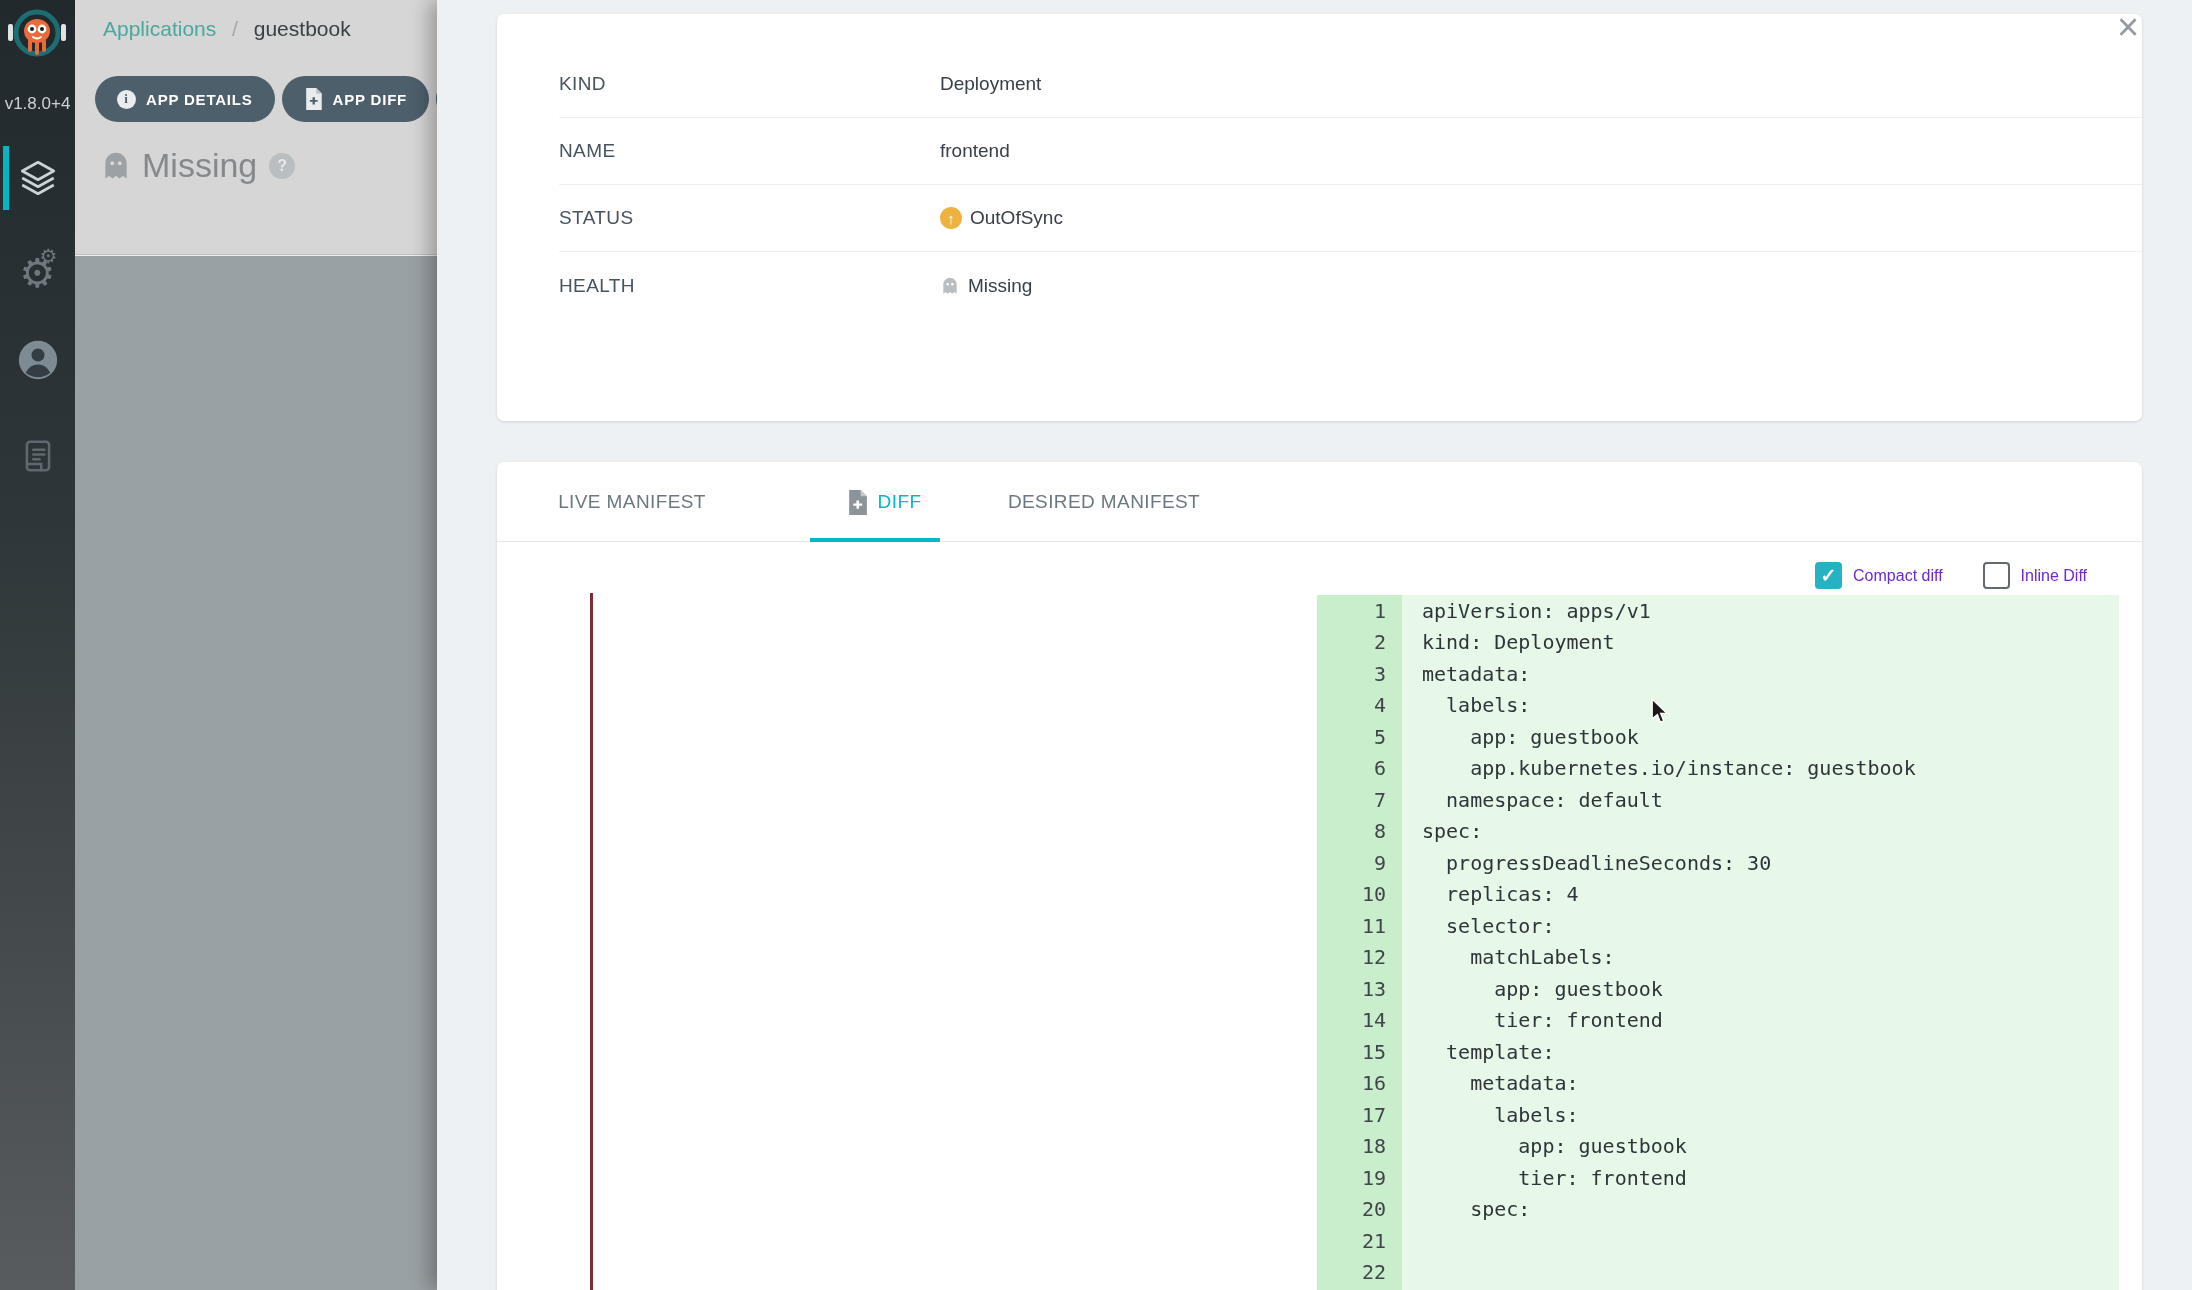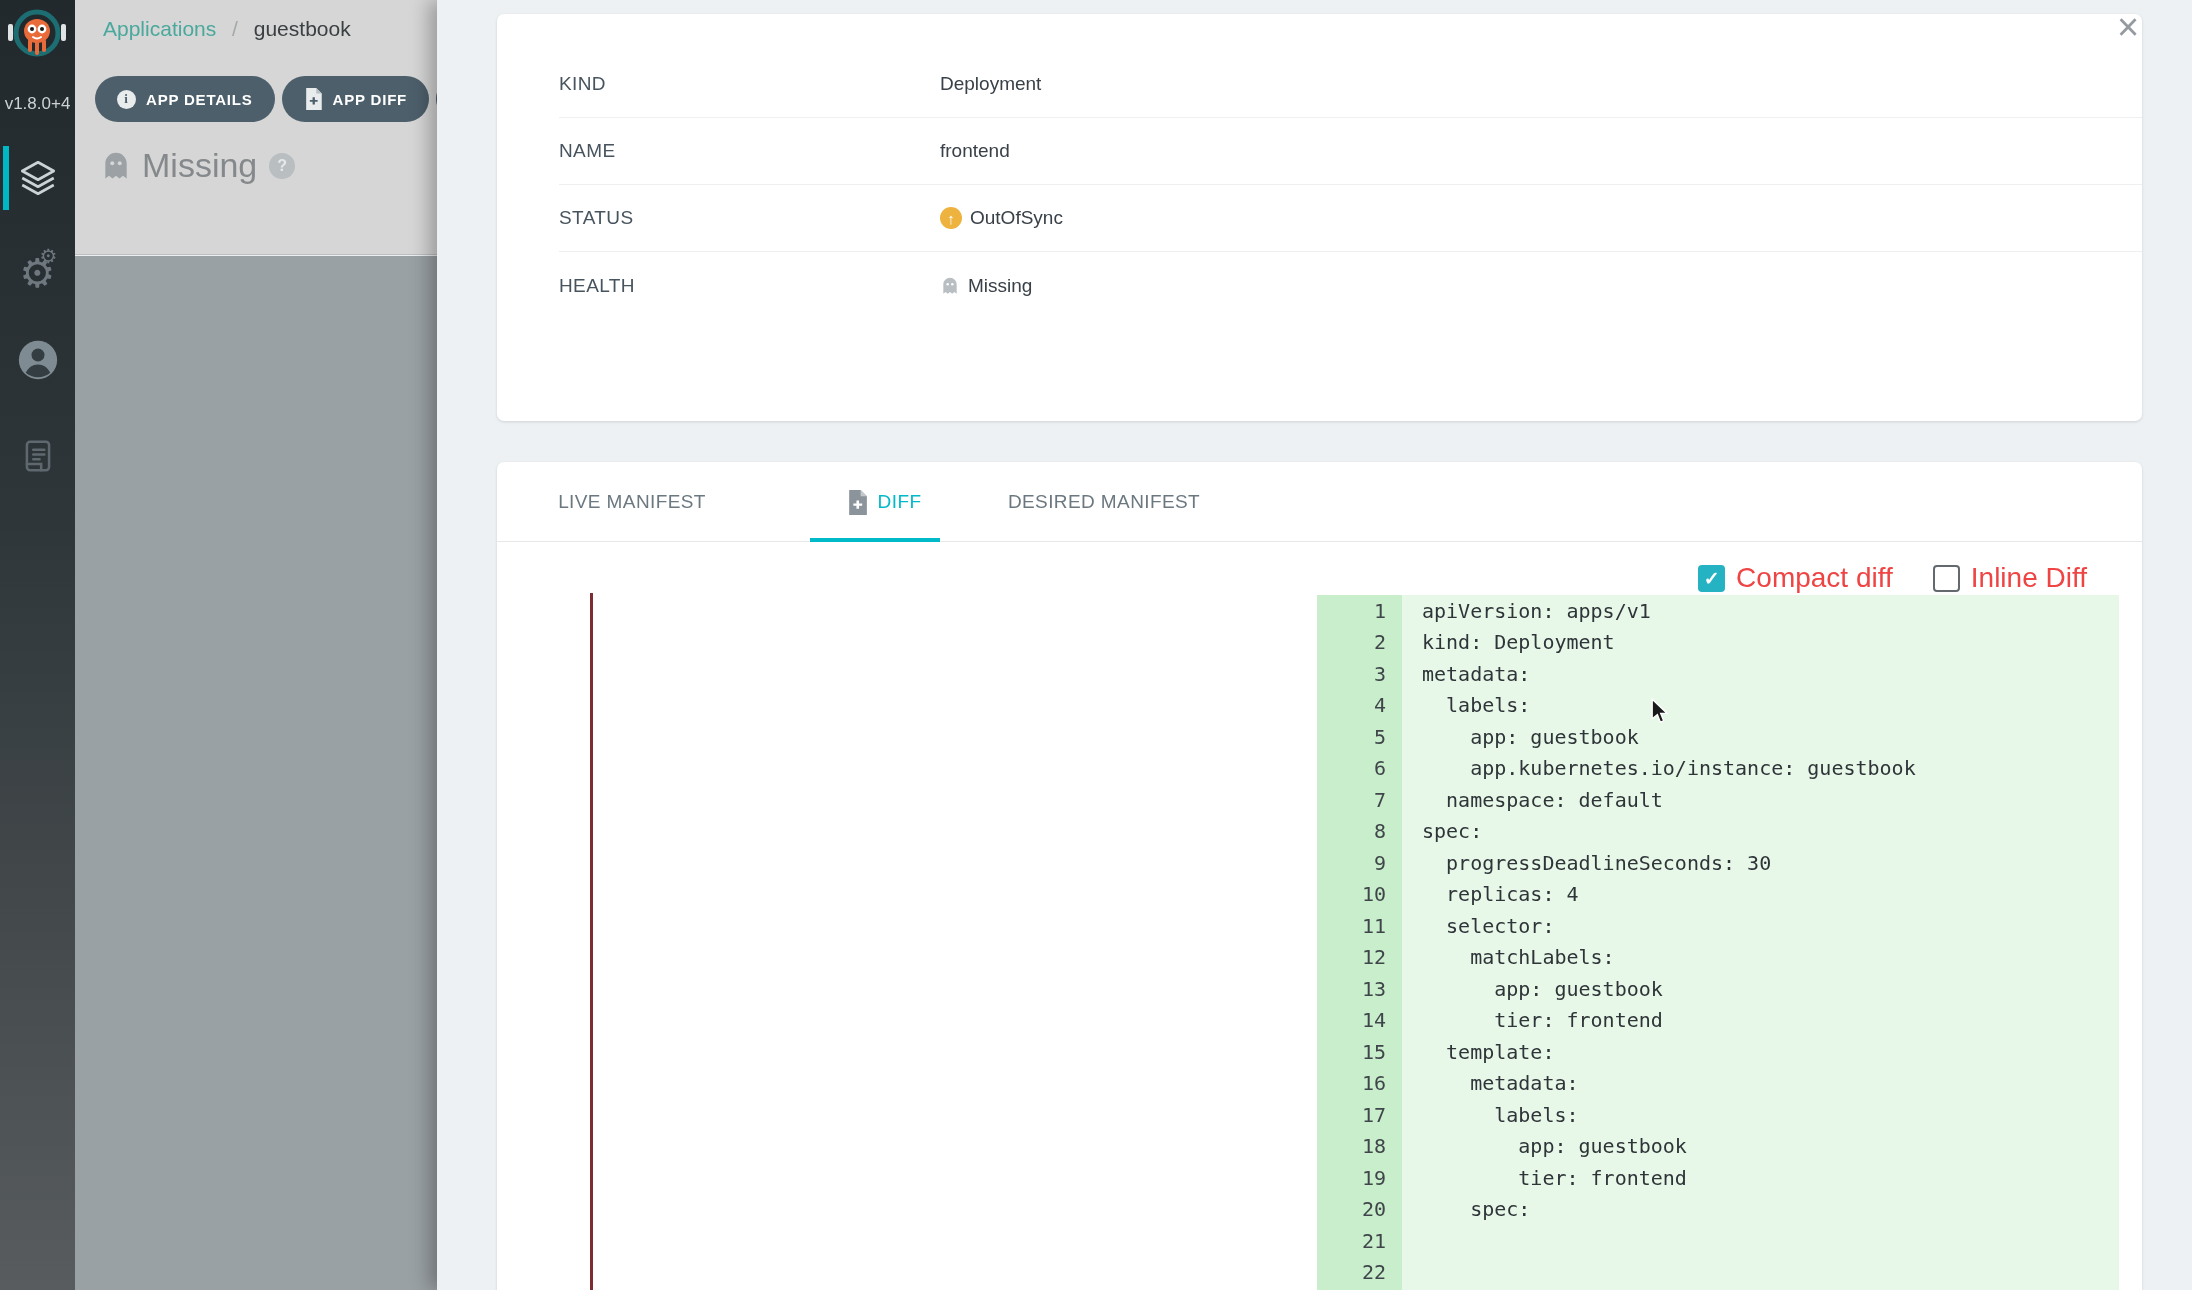--- a/index.html
+++ b/index.html
@@ -69,21 +69,21 @@
   .tabbar { position:relative; height:80px; border-bottom:1px solid #e8e8e8; }
   .tab { position:absolute; top:0; height:80px; display:flex; align-items:center; justify-content:center;
     gap:10px; font-size:19px; letter-spacing:.4px; color:#6b7880; cursor:pointer; }
   .tab-live    { left:40px;  width:190px; }
   .tab-diff    { left:300px; width:174px; color:#00b9c9; }
   .tab-desired { left:480px; width:254px; }
   .tab-underline { position:absolute; left:313px; bottom:-1px; width:130px; height:4px; background:#00b9c9; }
 
   .options-row { position:absolute; top:100px; right:55px; display:flex; align-items:center; gap:40px; }
   .opt { display:flex; align-items:center; gap:11px; cursor:pointer; }
-  .opt-label { font-size:28px; color:#ef4444; }
+  .opt-label { font-size:16px; color:#6d28d9; }
   .checkbox { width:27px; height:27px; border-radius:4px; }
   .checkbox.checked { background:#25b2c3; position:relative; }
   .checkbox.checked::after { content:"✓"; position:absolute; left:0; top:0; width:27px; height:27px;
     color:#fff; font-size:19px; font-weight:bold; display:flex; align-items:center; justify-content:center; }
   .checkbox.unchecked { background:#fff; border:2px solid #63696e; }
 
   .removed-pane-border { position:absolute; left:93px; top:131px; width:3px; height:749px; background:#7d2d31; }
 
   .diff-block { position:absolute; left:820px; top:133px; width:802px; height:747px; display:flex;
     font-family:"DejaVu Sans Mono", monospace; font-size:20px; }

